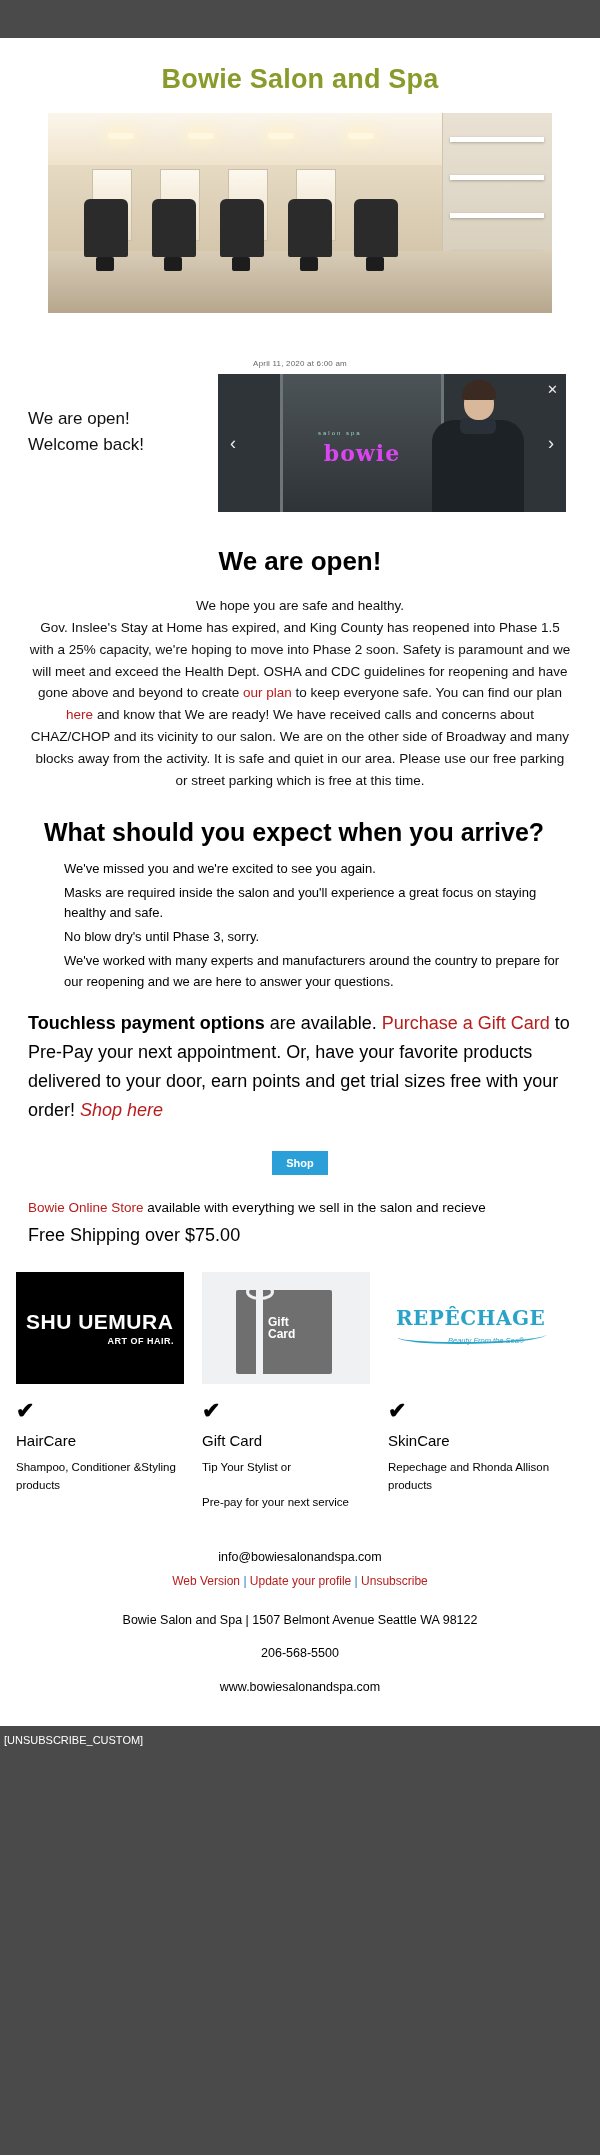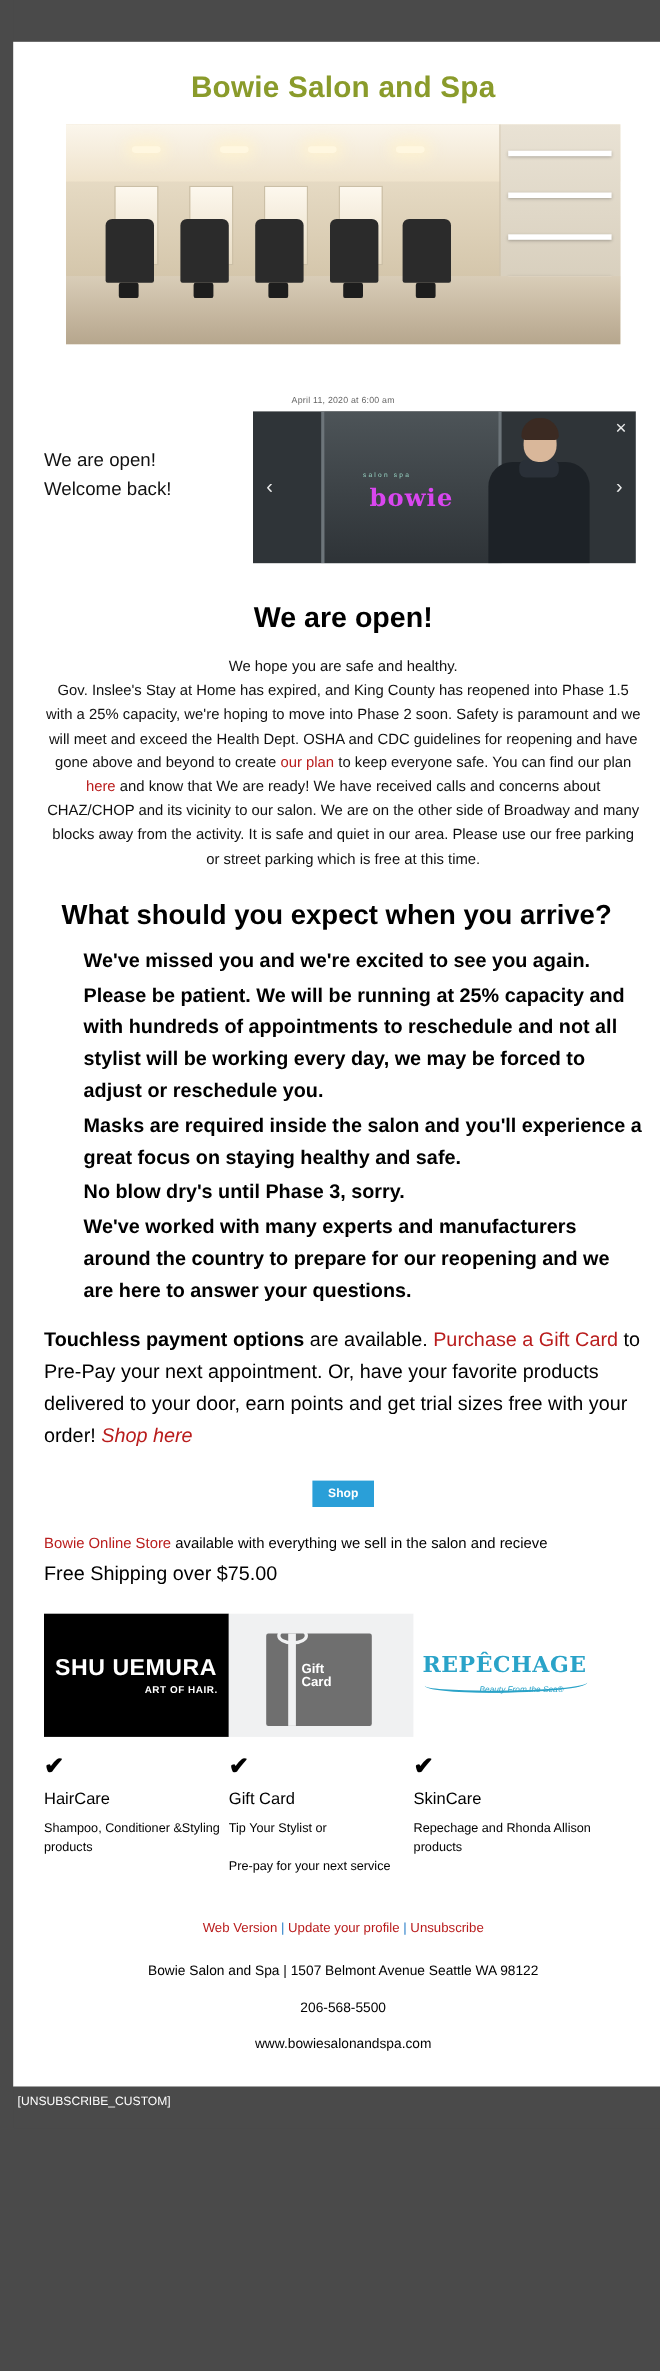--- a/index.html
+++ b/index.html
@@ -6,21 +6,20 @@
   html, body { margin: 0; padding: 0; }
   body {
     width: 600px;
     background: #4a4a4a;
     font-family: "Liberation Sans", sans-serif;
     color: #000;
   }
   .page {
     width: 600px;
     position: relative;
-    padding-left: 12px;
   }
   .top-bar {
     height: 38px;
     background: #4a4a4a;
   }
   .email-body {
     background: #ffffff;
     width: 600px;
     padding: 0 0 0 0;
   }
@@ -183,24 +182,23 @@
     font-size: 25px;
     font-weight: bold;
     margin: 26px 0 12px 16px;
   }
   ul.expect {
     margin: 0 0 0 0;
     padding: 0 0 0 36px;
     list-style: none;
   }
   ul.expect li {
-    font-size: 18px;
+    font-size: 13px;
     line-height: 1.6;
     margin-bottom: 3px;
-    font-weight: bold;
   }
   .touchless {
     font-size: 18px;
     line-height: 1.62;
     margin: 16px 0 0 0;
   }
   .touchless b { font-weight: bold; }
   .shop-btn-wrap {
     text-align: center;
     padding: 26px 0 22px 0;
@@ -220,22 +218,22 @@
     line-height: 1.6;
     margin: 0;
   }
   .free-ship {
     font-size: 18px;
     margin: 6px 0 0 0;
   }
   
   .products {
     display: flex;
+    gap: 18px;
     padding: 26px 16px 0 16px;
-    margin-left: 12px;
   }
   .prod {
     width: 168px;
   }
   .prod .img {
     width: 168px;
     height: 112px;
     position: relative;
     overflow: hidden;
   }
@@ -376,21 +374,20 @@
       </div>
 
       <h2 class="big">We are open!</h2>
 
       <p class="body-copy"><span>We hope you are safe and healthy.</span><br><span>Gov. Inslee's Stay at Home has expired, and King County has reopened into Phase 1.5 with a 25% capacity, we're hoping to move into Phase 2 soon. Safety is paramount and we will meet and exceed the Health Dept. OSHA and CDC guidelines for reopening and have gone above and beyond to create </span><a href="#">our plan</a><span> to keep everyone safe. You can find our plan </span><a href="#">here</a><span> and know that We are ready! We have received calls and concerns about CHAZ/CHOP and its vicinity to our salon. We are on the other side of Broadway and many blocks away from the activity. It is safe and quiet in our area. Please use our free parking or street parking which is free at this time.</span></p>
 
       <h3 class="section">What should you expect when you arrive?</h3>
 
       <ul class="expect">
         <li>We've missed you and we're excited to see you again.</li>
-        <li>Please be patient. We will be running at 25% capacity and with hundreds of appointments to reschedule and not all stylist will be working every day, we may be forced to adjust or reschedule you.</li>
         <li>Masks are required inside the salon and you'll experience a great focus on staying healthy and safe.</li>
         <li>No blow dry's until Phase 3, sorry.</li>
         <li>We've worked with many experts and manufacturers around the country to prepare for our reopening and we are here to answer your questions.</li>
       </ul>
 
       <p class="touchless"><b>Touchless payment options</b><span> are available. </span><a href="#">Purchase a Gift Card</a><span> to Pre-Pay your next appointment. Or, have your favorite products delivered to your door, earn points and get trial sizes free with your order! </span><a href="#" style="font-style:italic">Shop here</a></p>
 
       <div class="shop-btn-wrap">
         <button class="shop-btn">Shop</button>
       </div>
@@ -429,20 +426,21 @@
           <div class="wave"></div>
           <div class="rsub">Beauty From the Sea®</div>
         </div>
         <div class="check">✔</div>
         <h4>SkinCare</h4>
         <p>Repechage and Rhonda Allison products</p>
       </div>
     </div>
 
     <div class="footer">
+      <div class="email">info@bowiesalonandspa.com</div>
       <div class="links">
         <a href="#">Web Version</a>
         <span class="sep">|</span>
         <a href="#">Update your profile</a>
         <span class="sep">|</span>
         <a href="#">Unsubscribe</a>
       </div>
       <div class="addr">Bowie Salon and Spa | 1507 Belmont Avenue Seattle WA 98122</div>
       <div class="phone">206-568-5500</div>
       <div class="site">www.bowiesalonandspa.com</div>

